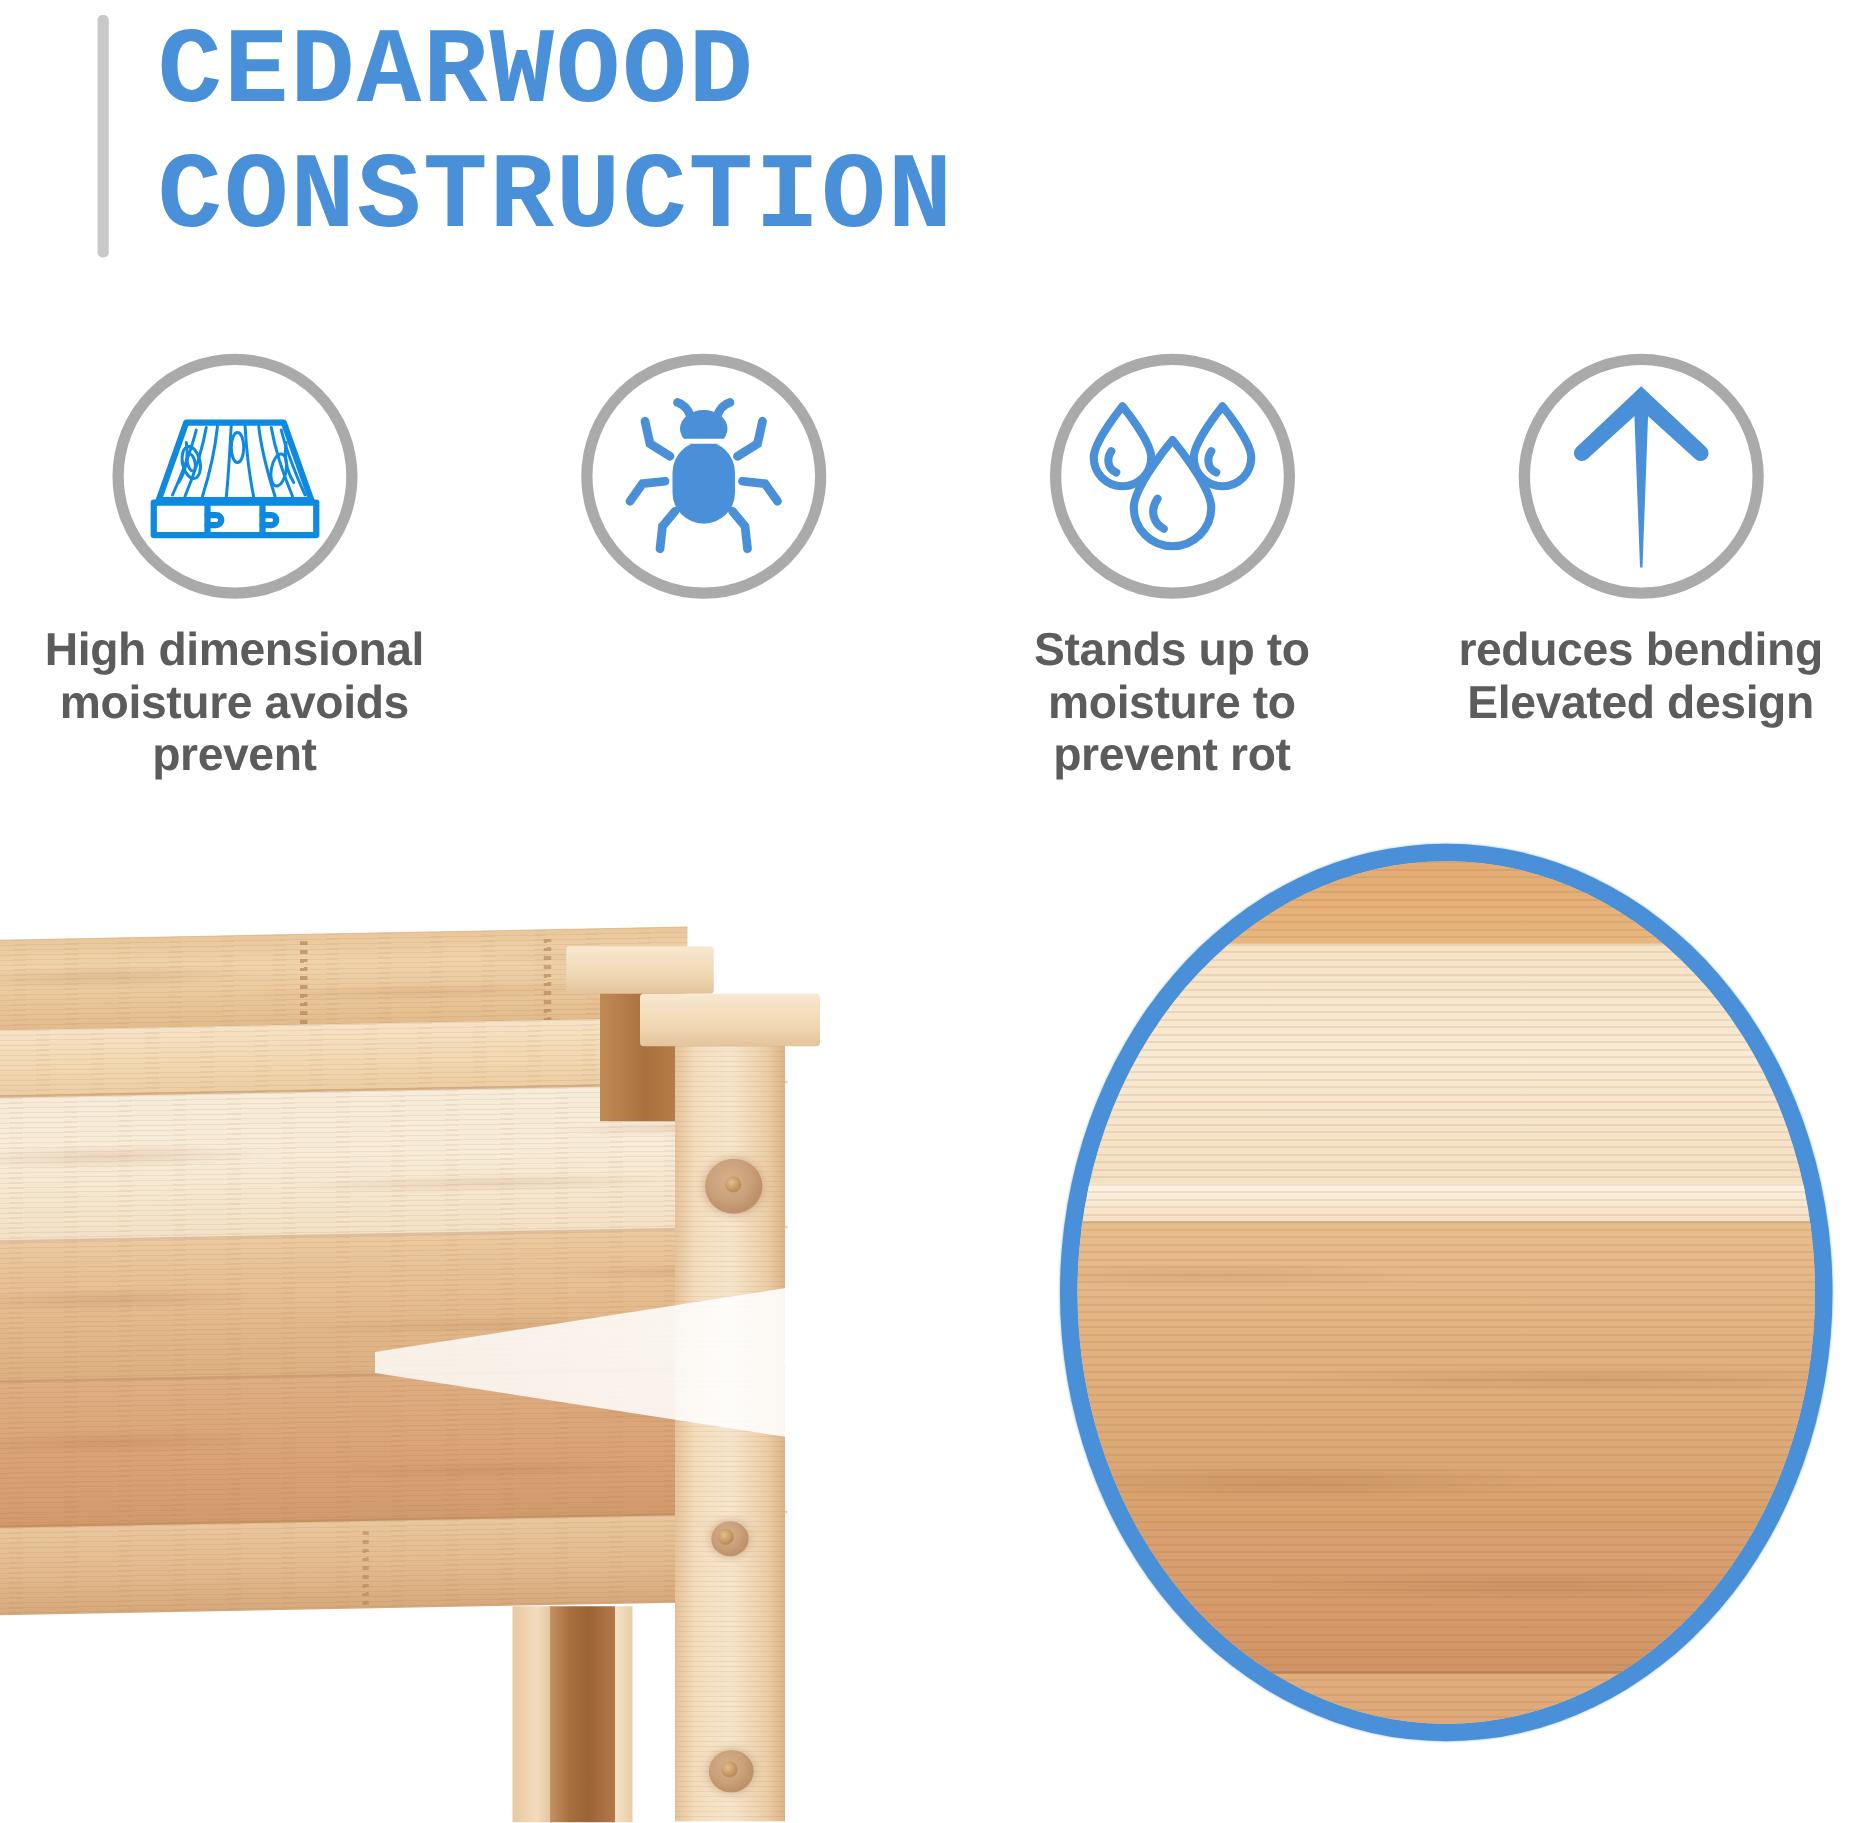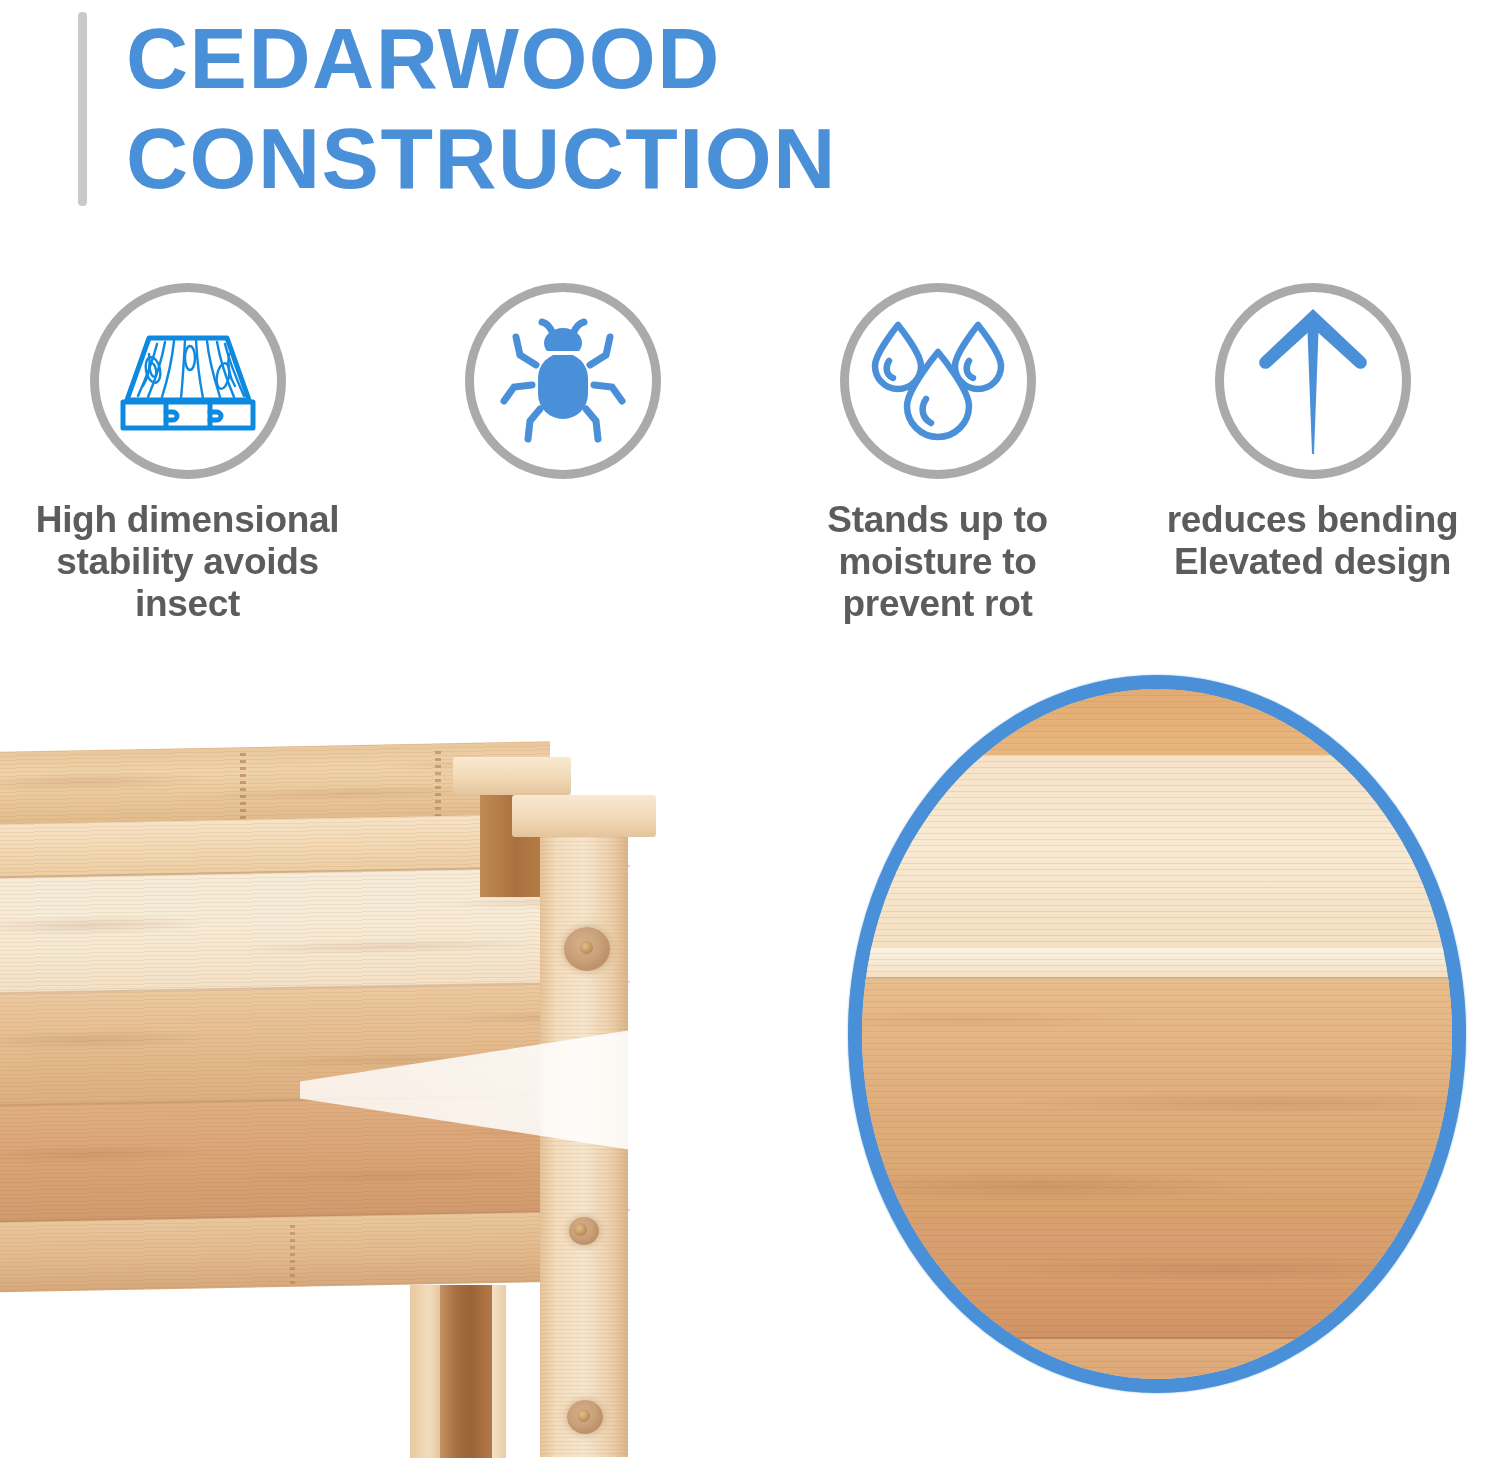--- a/index.html
+++ b/index.html
@@ -14,21 +14,21 @@
 
   
   #heading { position: absolute; left: 78px; top: 8px; width: 1000px; height: 200px; }
   #heading-bar {
     position: absolute; left: 0; top: 4px; width: 9px; height: 194px;
     background: #c9c9c9; border-radius: 4px;
   }
   #heading-text {
     position: absolute; left: 48px; top: 0; width: 950px;
     color: #4a90d9;
-    font-family: Liberation Sans, sans-serif;
+    font-family: Liberation Mono, monospace;
     font-weight: bold;
     font-size: 86px;
     line-height: 100px;
     letter-spacing: 1.5px;
   }
   #heading-text .hl { display: block; white-space: nowrap; }
 
   
   #features {
     position: absolute; left: 0; top: 283px; width: 1500px; height: 360px;
@@ -277,22 +277,22 @@
             <ellipse cx="40" cy="44" rx="3" ry="7" transform="rotate(-12 40 44)"></ellipse>
             <ellipse cx="77" cy="32" rx="5" ry="12"></ellipse>
             <ellipse cx="110" cy="50" rx="6" ry="13" transform="rotate(10 110 50)"></ellipse>
             <path d="M30 60 C36 50 38 40 36 28"></path>
             <path d="M122 60 C116 50 114 40 116 28"></path>
           </g>
         </svg>
       </div>
       <div class="feat-caption">
         <span>High dimensional</span>
-        <span>stability avoids</span>
-        <span>insect</span>
+        <span>moisture avoids</span>
+        <span>prevent</span>
       </div>
     </div>
 
     <div class="feature">
       <div class="feat-circle">
         <svg width="130" height="128" viewBox="0 0 130 128">
           <g stroke="#4a90d9" stroke-width="7" stroke-linecap="round" fill="none">
             <path d="M55 17 C52 9 48 6 44 5"></path>
             <path d="M75 17 C78 9 82 6 86 5"></path>
             <path d="M38 48 L22 38 L18 20"></path>

